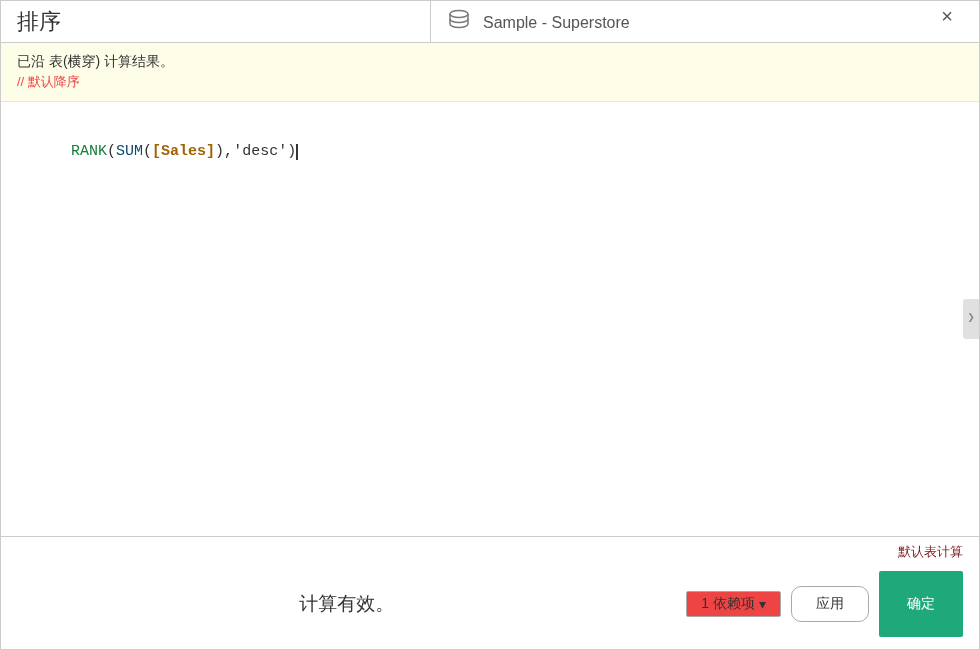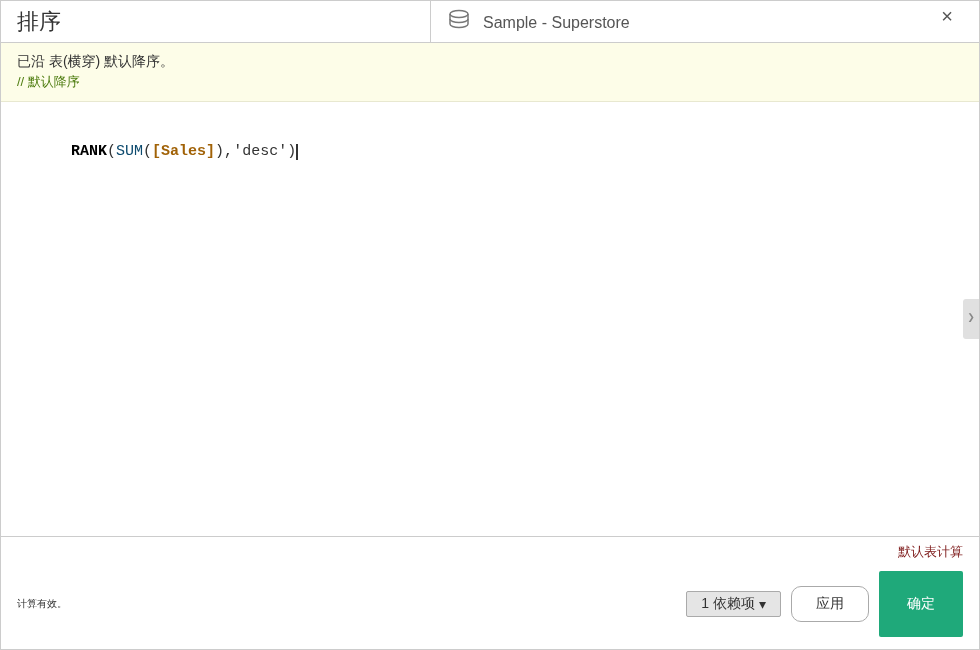--- a/index.html
+++ b/index.html
@@ -96,42 +96,42 @@
     }
 
     .info-banner-line1 {
       font-size: 14px;
       color: #333333;
       margin-bottom: 2px;
     }
 
     .info-banner-line2 {
       font-size: 13px;
-      color: #4d7c0f;
+      color: #ef4444;
     }
 
     
     .editor-area {
       flex: 1;
       padding: 14px 16px;
       font-family: "Courier New", Consolas, monospace;
       font-size: 15px;
       line-height: 1.6;
       overflow-y: auto;
       position: relative;
       background: #ffffff;
     }
 
     .code-line {
       white-space: pre;
     }
 
     .kw-rank {
-      color: #000000;
-      font-weight: bold;
+      color: #15803d;
+      font-weight: normal;
     }
 
     .kw-sum {
       color: #0c4a6e;
     }
 
     .bracket {
       color: #333333;
     }
 
@@ -170,28 +170,29 @@
       display: flex;
       align-items: center;
       justify-content: center;
       cursor: pointer;
       border-radius: 3px 0 0 3px;
       color: #888;
       font-size: 12px;
     }
 
     .status-text {
-      font-size: 10px;
-      color: #333333;
-      flex: 1;
+      font-size: 19px;
+      color: #333333;
+      flex: 1;
+      text-align: center;
     }
 
     .depends-btn {
       border: 1px solid #aaaaaa;
-      background: #e5e5e5;
+      background: #ef4444;
       padding: 3px 14px;
       font-size: 14px;
       color: #333333;
       cursor: pointer;
       display: flex;
       align-items: center;
       gap: 4px;
       border-radius: 2px;
     }
 
@@ -254,21 +255,21 @@
         <ellipse cx="12" cy="6" rx="9" ry="3.5"></ellipse>
         <path d="M3 6v5c0 1.93 4.03 3.5 9 3.5s9-1.57 9-3.5V6"></path>
         <path d="M3 11v5c0 1.93 4.03 3.5 9 3.5s9-1.57 9-3.5v-5"></path>
       </svg>
       <span class="datasource-name">Sample - Superstore</span>
       <button class="close-btn">×</button>
     </div>
   </div>
 
   <div class="info-banner">
-    <div class="info-banner-line1">已沿 表(横穿) 默认降序。</div>
+    <div class="info-banner-line1">已沿 表(横穿) 计算结果。</div>
     <div class="info-banner-line2">//  默认降序</div>
   </div>
 
   <div class="editor-area" style="position:relative;">
     <div class="code-line">
       <span class="kw-rank">RANK</span><span class="bracket">(</span><span class="kw-sum">SUM</span><span class="bracket">(</span><span class="field">[Sales]</span><span class="bracket">)</span><span class="string">,</span><span class="string">'desc'</span><span class="bracket">)</span><span class="cursor"></span>
     </div>
 
     <div class="collapse-handle">
       <span>❯</span>

